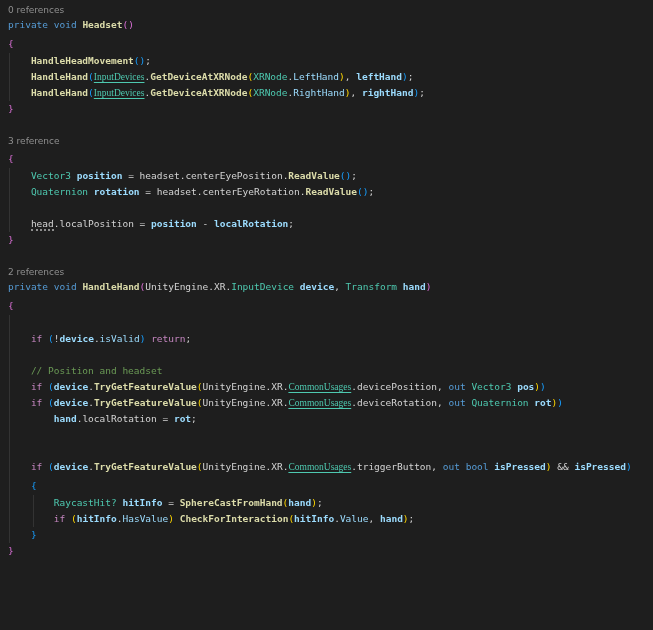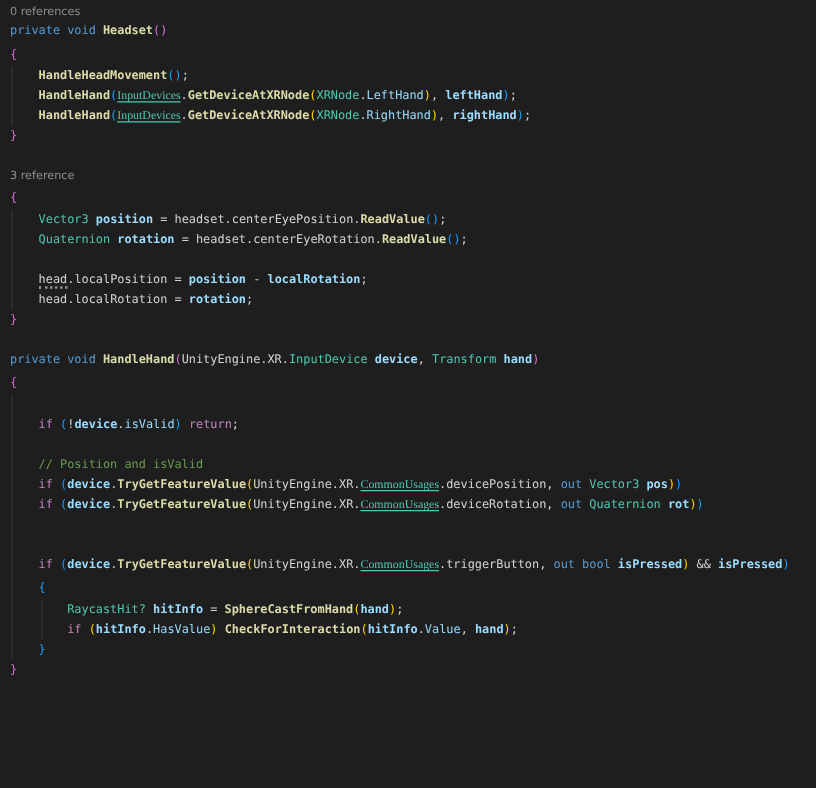--- a/index.html
+++ b/index.html
@@ -52,31 +52,32 @@
     <div class="line code"><span class="guide g0"></span><span class="tk ws">    </span><span class="tk fn">HandleHand</span><span class="tk b3">(</span><span class="tk tys">InputDevices</span><span class="tk pn">.</span><span class="tk fn">GetDeviceAtXRNode</span><span class="tk b4">(</span><span class="tk ty">XRNode</span><span class="tk pn">.</span><span class="tk mem">LeftHand</span><span class="tk b4">)</span><span class="tk pn">,</span><span class="tk ws"> </span><span class="tk var">leftHand</span><span class="tk b3">)</span><span class="tk pn">;</span></div>
     <div class="line code"><span class="guide g0"></span><span class="tk ws">    </span><span class="tk fn">HandleHand</span><span class="tk b3">(</span><span class="tk tys">InputDevices</span><span class="tk pn">.</span><span class="tk fn">GetDeviceAtXRNode</span><span class="tk b4">(</span><span class="tk ty">XRNode</span><span class="tk pn">.</span><span class="tk mem">RightHand</span><span class="tk b4">)</span><span class="tk pn">,</span><span class="tk ws"> </span><span class="tk var">rightHand</span><span class="tk b3">)</span><span class="tk pn">;</span></div>
     <div class="line code"><span class="tk b2">}</span></div>
     <div class="line blank"></div>
     <div class="line codelens"><span class="tk lens">3 reference</span></div>
     <div class="line code tall"><span class="tk b2">{</span></div>
     <div class="line code"><span class="guide g0"></span><span class="tk ws">    </span><span class="tk ty">Vector3</span><span class="tk ws"> </span><span class="tk var">position</span><span class="tk pn"> = </span><span class="tk fld">headset</span><span class="tk pn">.</span><span class="tk fld">centerEyePosition</span><span class="tk pn">.</span><span class="tk fn">ReadValue</span><span class="tk b3">(</span><span class="tk b3">)</span><span class="tk pn">;</span></div>
     <div class="line code"><span class="guide g0"></span><span class="tk ws">    </span><span class="tk ty">Quaternion</span><span class="tk ws"> </span><span class="tk var">rotation</span><span class="tk pn"> = </span><span class="tk fld">headset</span><span class="tk pn">.</span><span class="tk fld">centerEyeRotation</span><span class="tk pn">.</span><span class="tk fn">ReadValue</span><span class="tk b3">(</span><span class="tk b3">)</span><span class="tk pn">;</span></div>
     <div class="line blank"><span class="guide g0"></span></div>
     <div class="line code"><span class="guide g0"></span><span class="tk ws">    </span><span class="tk fld dots">head</span><span class="tk pn">.</span><span class="tk fld">localPosition</span><span class="tk pn"> = </span><span class="tk var">position</span><span class="tk pn"> - </span><span class="tk var">localRotation</span><span class="tk pn">;</span></div>
-    <div class="line code"><span class="guide g0"></span><span class="tk ws">    </span><span class="tk fld">head</span><span class="tk pn">.</span><span class="tk fld">localRotation</span><span class="tk pn"> = </span><span class="tk var">rotation</span><span class="tk pn">;</span></div>
     <div class="line code"><span class="tk b2">}</span></div>
     <div class="line blank"></div>
+    <div class="line codelens"><span class="tk lens">2 references</span></div>
     <div class="line code"><span class="tk kw">private </span><span class="tk kw">void </span><span class="tk fn">HandleHand</span><span class="tk b2">(</span><span class="tk ns">UnityEngine</span><span class="tk pn">.</span><span class="tk ns">XR</span><span class="tk pn">.</span><span class="tk ty">InputDevice</span><span class="tk ws"> </span><span class="tk var">device</span><span class="tk pn">,</span><span class="tk ws"> </span><span class="tk ty">Transform</span><span class="tk ws"> </span><span class="tk var">hand</span><span class="tk b2">)</span></div>
     <div class="line code tall"><span class="tk b2">{</span></div>
     <div class="line blank"><span class="guide g0"></span></div>
     <div class="line code"><span class="guide g0"></span><span class="tk ws">    </span><span class="tk ctl">if</span><span class="tk ws"> </span><span class="tk b3">(</span><span class="tk pn">!</span><span class="tk var">device</span><span class="tk pn">.</span><span class="tk mem">isValid</span><span class="tk b3">)</span><span class="tk ws"> </span><span class="tk ctl">return</span><span class="tk pn">;</span></div>
     <div class="line blank"><span class="guide g0"></span></div>
-    <div class="line code"><span class="guide g0"></span><span class="tk ws">    </span><span class="tk cm">// Position and isValid</span></div>
+    <div class="line code"><span class="guide g0"></span><span class="tk ws">    </span><span class="tk cm">// Position and headset</span></div>
     <div class="line code"><span class="guide g0"></span><span class="tk ws">    </span><span class="tk ctl">if</span><span class="tk ws"> </span><span class="tk b3">(</span><span class="tk var">device</span><span class="tk pn">.</span><span class="tk fn">TryGetFeatureValue</span><span class="tk b4">(</span><span class="tk ns">UnityEngine</span><span class="tk pn">.</span><span class="tk ns">XR</span><span class="tk pn">.</span><span class="tk tys">CommonUsages</span><span class="tk pn">.</span><span class="tk fld">devicePosition</span><span class="tk pn">,</span><span class="tk ws"> </span><span class="tk kw">out </span><span class="tk ty">Vector3</span><span class="tk ws"> </span><span class="tk var">pos</span><span class="tk b4">)</span><span class="tk b3">)</span></div>
     <div class="line code"><span class="guide g0"></span><span class="tk ws">    </span><span class="tk ctl">if</span><span class="tk ws"> </span><span class="tk b3">(</span><span class="tk var">device</span><span class="tk pn">.</span><span class="tk fn">TryGetFeatureValue</span><span class="tk b4">(</span><span class="tk ns">UnityEngine</span><span class="tk pn">.</span><span class="tk ns">XR</span><span class="tk pn">.</span><span class="tk tys">CommonUsages</span><span class="tk pn">.</span><span class="tk fld">deviceRotation</span><span class="tk pn">,</span><span class="tk ws"> </span><span class="tk kw">out </span><span class="tk ty">Quaternion</span><span class="tk ws"> </span><span class="tk var">rot</span><span class="tk b4">)</span><span class="tk b3">)</span></div>
+    <div class="line code"><span class="guide g0"></span><span class="tk ws">        </span><span class="tk var">hand</span><span class="tk pn">.</span><span class="tk fld">localRotation</span><span class="tk pn"> = </span><span class="tk var">rot</span><span class="tk pn">;</span></div>
     <div class="line blank"><span class="guide g0"></span></div>
     <div class="line code"><span class="guide g0"></span><span class="tk ws">    </span></div>
     <div class="line code"><span class="guide g0"></span><span class="tk ws">    </span><span class="tk ctl">if</span><span class="tk ws"> </span><span class="tk b3">(</span><span class="tk var">device</span><span class="tk pn">.</span><span class="tk fn">TryGetFeatureValue</span><span class="tk b4">(</span><span class="tk ns">UnityEngine</span><span class="tk pn">.</span><span class="tk ns">XR</span><span class="tk pn">.</span><span class="tk tys">CommonUsages</span><span class="tk pn">.</span><span class="tk fld">triggerButton</span><span class="tk pn">,</span><span class="tk ws"> </span><span class="tk kw">out </span><span class="tk kw">bool</span><span class="tk ws"> </span><span class="tk var">isPressed</span><span class="tk b4">)</span><span class="tk ws"> </span><span class="tk pn">&amp;&amp;</span><span class="tk ws"> </span><span class="tk var">isPressed</span><span class="tk b3">)</span></div>
     <div class="line code tall"><span class="guide g0"></span><span class="tk ws">    </span><span class="tk b3">{</span></div>
     <div class="line code"><span class="guide g0"></span><span class="guide g1"></span><span class="tk ws">        </span><span class="tk ty">RaycastHit?</span><span class="tk ws"> </span><span class="tk var">hitInfo</span><span class="tk pn"> = </span><span class="tk fn">SphereCastFromHand</span><span class="tk b4">(</span><span class="tk var">hand</span><span class="tk b4">)</span><span class="tk pn">;</span></div>
     <div class="line code"><span class="guide g0"></span><span class="guide g1"></span><span class="tk ws">        </span><span class="tk ctl">if</span><span class="tk ws"> </span><span class="tk b4">(</span><span class="tk var">hitInfo</span><span class="tk pn">.</span><span class="tk mem">HasValue</span><span class="tk b4">)</span><span class="tk ws"> </span><span class="tk fn">CheckForInteraction</span><span class="tk b4">(</span><span class="tk var">hitInfo</span><span class="tk pn">.</span><span class="tk mem">Value</span><span class="tk pn">,</span><span class="tk ws"> </span><span class="tk var">hand</span><span class="tk b4">)</span><span class="tk pn">;</span></div>
     <div class="line code"><span class="guide g0"></span><span class="tk ws">    </span><span class="tk b3">}</span></div>
     <div class="line code"><span class="tk b2">}</span></div>
   </div>
 

